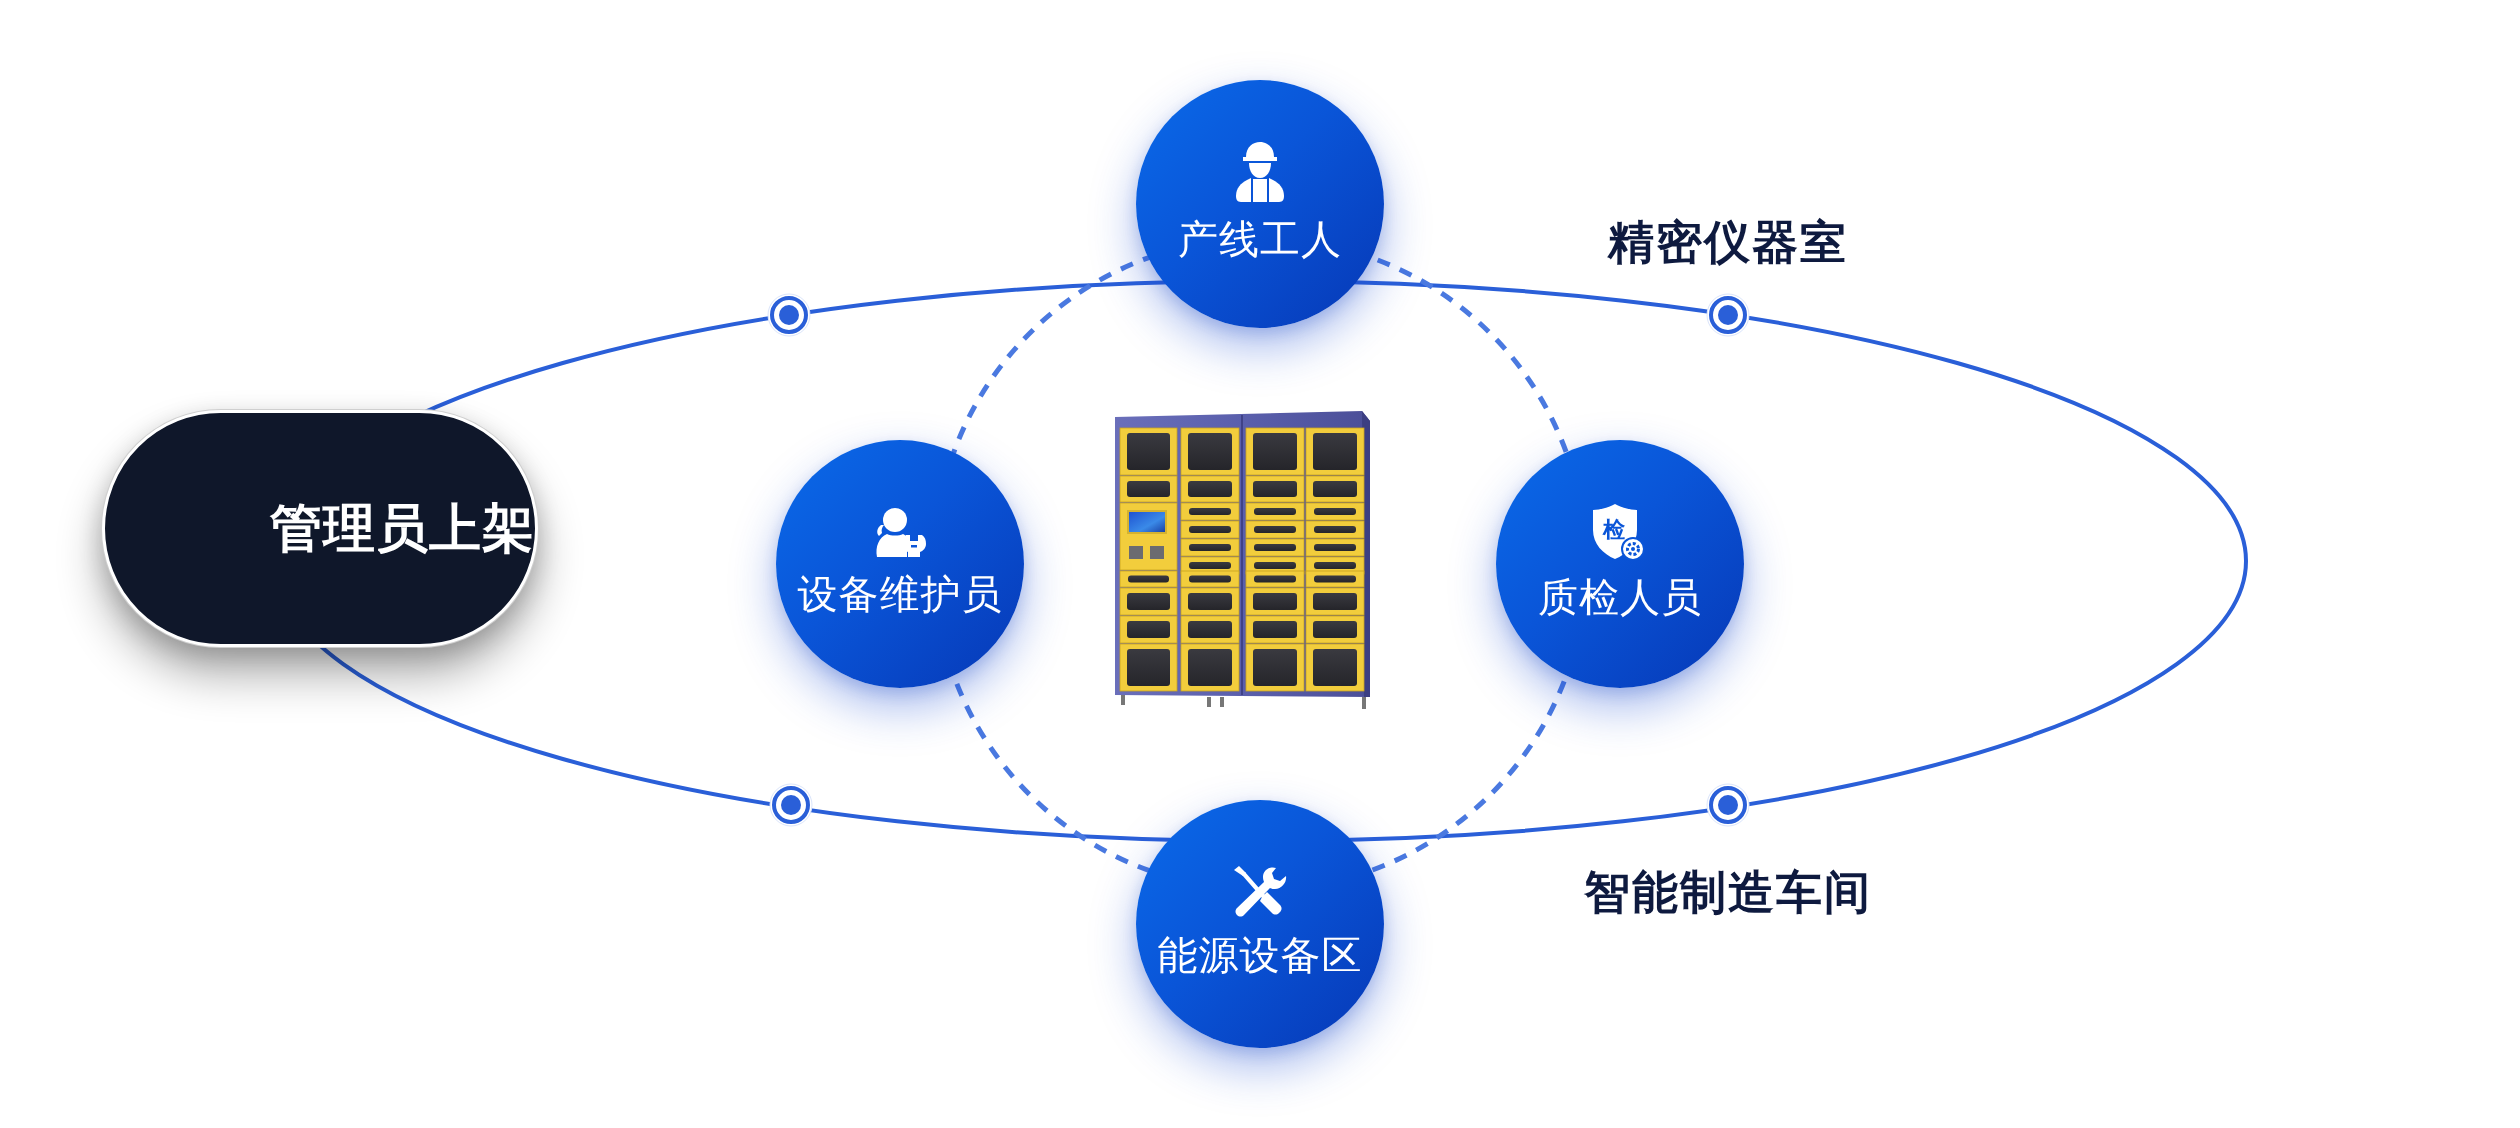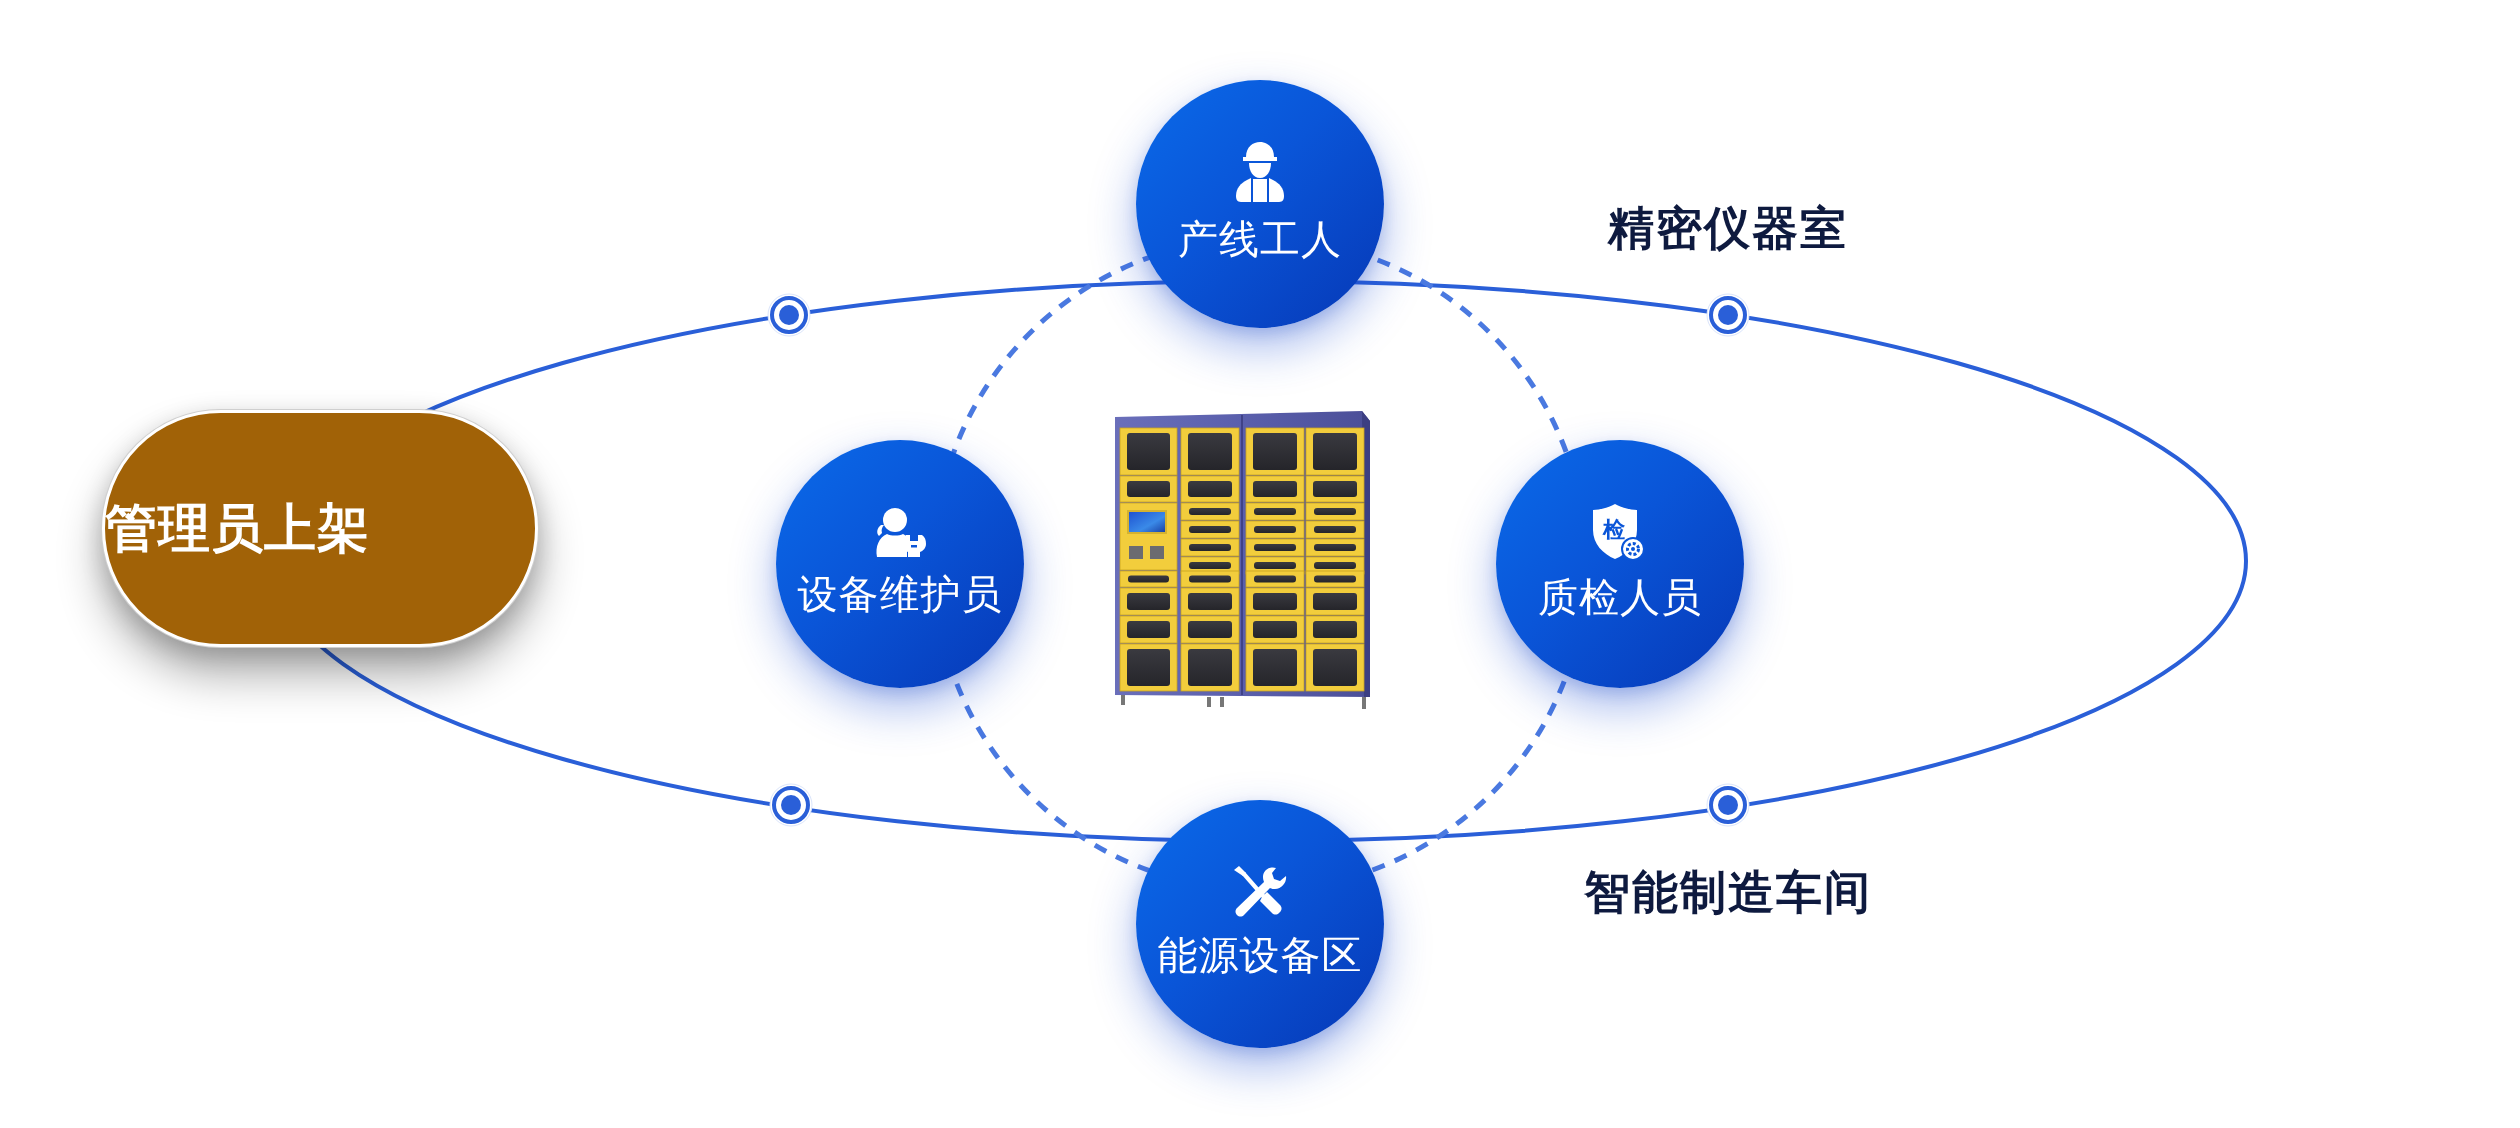--- a/index.html
+++ b/index.html
@@ -3,24 +3,24 @@
 <meta charset="utf-8">
 <style>
   html, body { margin: 0; padding: 0; background: #ffffff; }
   body { width: 2520px; height: 1128px; position: relative; overflow: hidden;
          font-family: "DejaVu Sans", "Liberation Sans", sans-serif; }
   #stage { position: absolute; left: 0; top: 0; width: 2520px; height: 1128px; }
   svg#lines { position: absolute; left: 0; top: 0; width: 2520px; height: 1128px; }
 
   .pill {
     position: absolute; top: 410px; width: 436px; height: 237px;
-    background: #a16207; border: 3px solid #ffffff; border-radius: 120px;
+    background: #0f172a; border: 3px solid #ffffff; border-radius: 120px;
     box-sizing: border-box;
     box-shadow: 0 0 0 1px #cfcfcf, 0 28px 46px rgba(0,0,0,0.32), 0 8px 24px rgba(0,0,0,0.18);
-    display: flex; align-items: center; justify-content: flex-start;
+    display: flex; align-items: center; justify-content: flex-end;
   }
   .pill span { color: #fff; font-size: 52px; font-weight: bold; letter-spacing: 1px; }
   #pill-left { left: 102px; }
   #pill-right { left: 1982px; }
 
   .loc-label {
     position: absolute; font-size: 46px; font-weight: bold; color: #0e1a3f;
     white-space: nowrap; letter-spacing: 2px; transform: translateX(-50%);
   }
 
@@ -61,21 +61,21 @@
       <circle cx="791" cy="805" r="17" fill="#fff" stroke="#2a5fd8" stroke-width="4"></circle>
       <circle cx="791" cy="805" r="10" fill="#2a5fd8"></circle>
     </g>
     <g>
       <circle cx="1728" cy="805" r="21" fill="#fff" stroke="#dbe5fb" stroke-width="1"></circle>
       <circle cx="1728" cy="805" r="17" fill="#fff" stroke="#2a5fd8" stroke-width="4"></circle>
       <circle cx="1728" cy="805" r="10" fill="#2a5fd8"></circle>
     </g>
   </svg>
 
-  <div class="loc-label" style="left:1728px; top:198px;">精密仪器室</div>
+  <div class="loc-label" style="left:1728px; top:212px;">精密仪器室</div>
   <div class="loc-label" style="left:1728px; top:862px;">智能制造车间</div>
 
   <div class="pill" id="pill-left">
     <span>管理员上架</span>
   </div>
 
   <div class="role" style="left:1136px; top:80px;">
     <svg class="icon" viewBox="0 0 48 60" style="width:48px;height:60px;">
       <path d="M10 15 C10 5 17 0 24 0 C31 0 38 5 38 15 L41 15 L41 19 L7 19 L7 15 Z" fill="#fff"></path>
       <path d="M13 21 L35 21 C35 29 31 36 24 36 C17 36 13 29 13 21 Z" fill="#fff"></path>

